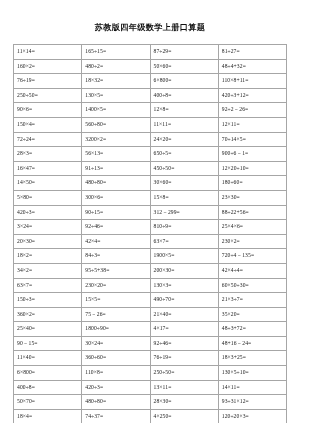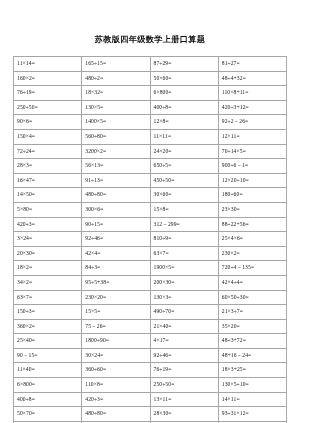--- a/index.html
+++ b/index.html
@@ -21,21 +21,21 @@
     padding: 0;
     position: relative;
     background: #ffffff;
   }
   .worksheet-title {
     text-align: center;
     font-size: 8.2px;
     font-weight: bold;
     letter-spacing: 0.3px;
     color: #111111;
-    margin: 16px;
+    margin: 4px;
     padding-top: 19px;
     padding-bottom: 0;
     line-height: 1.2;
     font-family: "Liberation Serif", "DejaVu Serif", serif;
   }
   .table-wrap {
     position: absolute;
     left: 13px;
     top: 40px;
     width: 274px;

